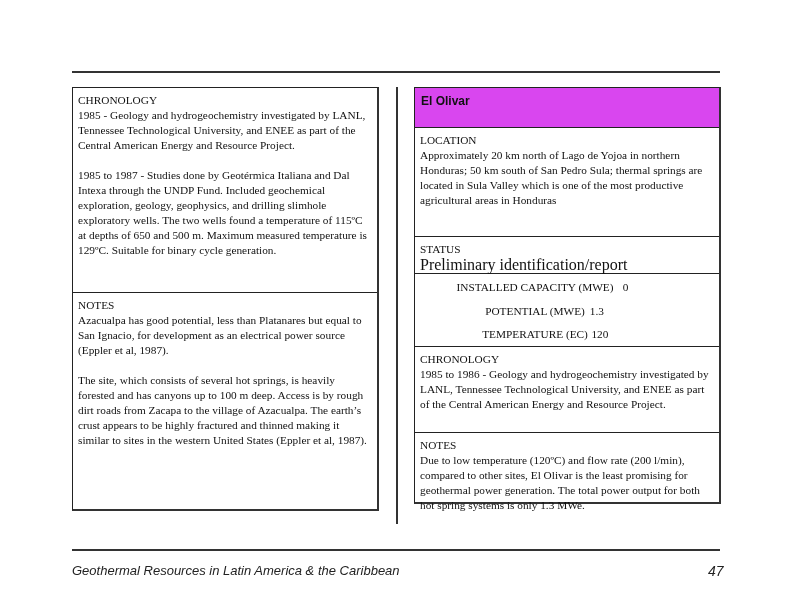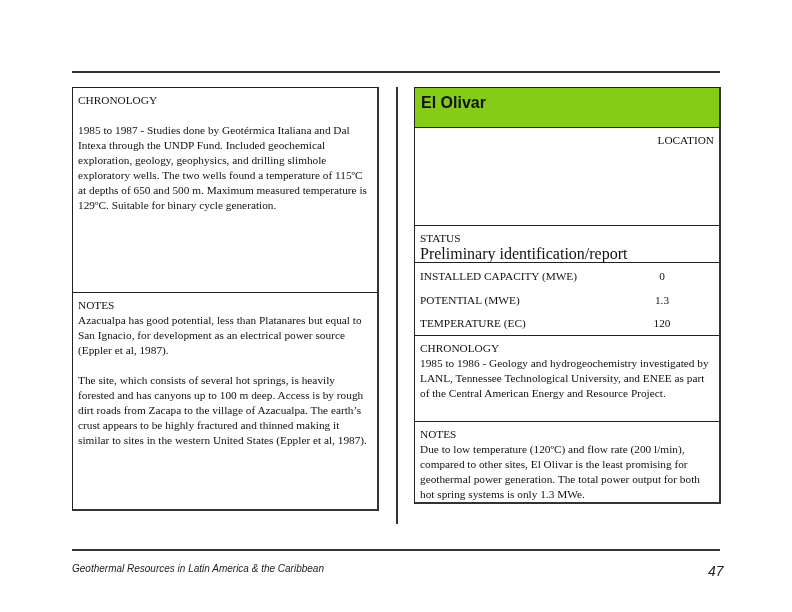--- a/index.html
+++ b/index.html
@@ -12,55 +12,57 @@
   .box { position:absolute; border:1px solid #222; border-right:2px solid #333; border-bottom:2px solid #333; box-sizing:border-box; }
   .left-box { left:72px; top:87px; width:307px; height:424px; }
   .right-box { left:414px; top:87px; width:307px; height:417px; }
 
   .cell { border-bottom:1.5px solid #222; padding:5px 5px 4px 5px; font-size:11.3px; line-height:15px; box-sizing:border-box; }
   .cell:last-child { border-bottom:none; }
   .cell .head { display:block; }
   .para { display:block; }
   .gap { display:block; height:15px; }
 
-  .title-cell { background:#84cc16; height:40px; padding:6px 6px; font-family:"Liberation Sans", sans-serif; font-weight:bold; font-size:16px; border-bottom:1.5px solid #222; box-sizing:border-box; }
+  .title-cell { background:#d946ef; height:40px; padding:6px 6px; font-family:"Liberation Sans", sans-serif; font-weight:bold; font-size:12px; border-bottom:1.5px solid #222; box-sizing:border-box; }
 
-  .kv { display:flex; justify-content:space-between; padding-right:40px; height:23.5px; align-items:center; }
+  .kv { display:flex; justify-content:center; padding-right:40px; height:23.5px; align-items:center; }
   .kv .val { width:24px; text-align:center; }
   .kv-cell { padding:2px 5px 2px 5px; }
 
-  .footer-left { position:absolute; left:72px; top:563px; font-family:"Liberation Sans", sans-serif; font-style:italic; font-size:10px; color:#222; }
+  .footer-left { position:absolute; left:72px; top:563px; font-family:"Liberation Sans", sans-serif; font-style:italic; font-size:13px; color:#222; }
   .footer-right { position:absolute; left:708px; top:563px; font-family:"Liberation Sans", sans-serif; font-style:italic; font-size:14px; color:#222; }
 </style>
 </head>
 <body>
 
 <div class="rule-top"></div>
 
 <div class="box left-box">
   <div class="cell" style="height:205px;">
     <span class="head">CHRONOLOGY</span>
+    <span class="para">1985 - Geology and hydrogeochemistry investigated by LANL, Tennessee Technological University, and ENEE as part of the Central American Energy and Resource Project.</span>
     <span class="gap"></span>
     <span class="para">1985 to 1987 - Studies done by Geotérmica Italiana and Dal Intexa through the UNDP Fund.  Included geochemical exploration, geology, geophysics, and drilling slimhole exploratory wells.  The two wells found a temperature of 115ºC at depths of 650 and 500 m.  Maximum measured temperature is 129ºC.  Suitable for binary cycle generation.</span>
   </div>
   <div class="cell">
     <span class="head">NOTES</span>
     <span class="para">Azacualpa has good potential, less than Platanares but equal to San Ignacio, for development as an electrical power source (Eppler et al, 1987).</span>
     <span class="gap"></span>
     <span class="para">The site, which consists of several hot springs, is heavily forested and has canyons up to 100 m deep.  Access is by rough dirt roads from Zacapa to the village of Azacualpa.  The earth’s crust appears to be highly fractured and thinned making it similar to sites in the western United States (Eppler et al, 1987).</span>
     <span class="gap"></span>
   </div>
 </div>
 
 <div class="vdivider"></div>
 
 <div class="box right-box">
   <div class="title-cell">El Olivar</div>
-  <div class="cell" style="height:98px;text-align:right;">
+  <div class="cell" style="height:109px;">
     <span class="head">LOCATION</span>
+    <span class="para">Approximately 20 km north of Lago de Yojoa in northern Honduras; 50 km south of San Pedro Sula; thermal springs are located in Sula Valley which is one of the most productive agricultural areas in Honduras</span>
   </div>
   <div class="cell" style="height:37px;">
     <span class="head">STATUS</span>
     <span class="para" style="font-size:16px;">Preliminary identification/report</span>
   </div>
   <div class="cell kv-cell" style="height:73px;">
     <div class="kv">
       <span>INSTALLED CAPACITY (MWE)</span>
       <span class="val">0</span>
     </div>

